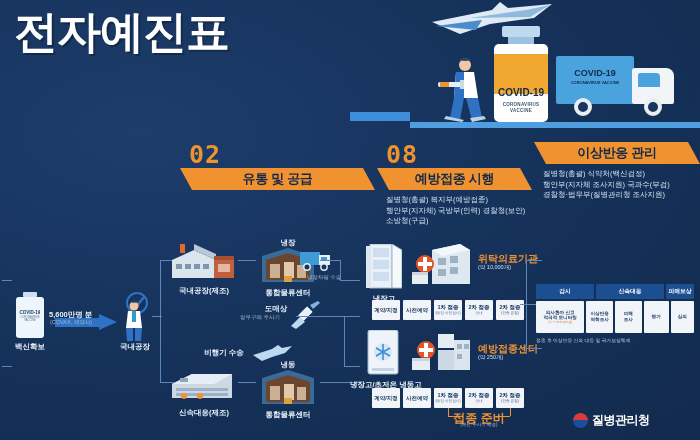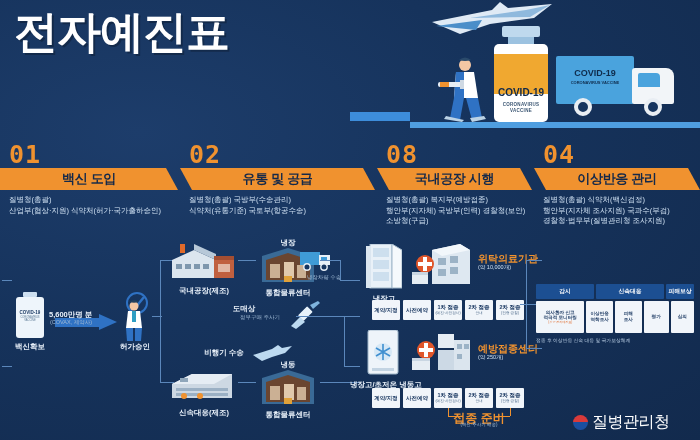--- a/index.html
+++ b/index.html
@@ -87,21 +87,21 @@
       align-items:center;justify-content:center;text-align:center;height:32px;}
   .rc b{font-size:4.6px;line-height:5.6px;}
   .rc span{font-size:3px;line-height:3.8px;color:#e06a2a;}
   .rnote{margin-top:4px;color:#bcd0e6;font-size:4.8px;}
   
   .prep{position:absolute;left:424px;top:176px;color:#f0922f;font-size:12px;font-weight:bold;text-align:center;width:80px;}
   .prep-sub{position:absolute;left:424px;top:187px;color:#a9c2da;font-size:4.5px;text-align:center;width:80px;}
   
   .logo{position:absolute;left:573px;top:412px;display:flex;align-items:center;gap:4px;}
   .logo-mark{width:15px;height:15px;border-radius:50%;background:linear-gradient(180deg,#d93a3a 50%,#1a4fa0 50%);}
-  .logo-txt{color:#fff;font-size:16px;font-weight:normal;letter-spacing:-.5px;}
+  .logo-txt{color:#fff;font-size:12px;font-weight:bold;letter-spacing:-.5px;}
 </style>
 </head>
 <body>
 
 <div class="poster">
 
   <div class="header">
     <svg class="plane" viewBox="0 0 130 40">
       <path d="M2 22 L62 10 L70 2 L78 8 L122 4 L104 18 L60 24 L30 34 Z" fill="#dfeaf5"></path>
       <path d="M40 18 L96 10 L120 5 L100 17 Z" fill="#8fb9dd"></path>
@@ -145,50 +145,39 @@
 
     <div class="title-wrap">
       <div class="t2">전자예진표</div>
     </div>
     <div class="title-underline"></div>
     <div class="ground"></div>
   </div>
 
   <div class="steps">
 
-    <div class="step" style="left:0px;width:178px">
-      <div class="step-num">01</div>
-      <div class="banner notch-r" style="width:178px">
-        <span>백신 도입</span>
-      </div>
-      <div class="agency" style="white-space:pre-line">질병청(총괄)
-산업부(협상·지원) 식약처(허가·국가출하승인)</div>
-    </div>
 
     <div class="step" style="left:180px;width:195px">
       <div class="step-num">02</div>
       <div class="banner notch-both" style="width:195px">
         <span>유통 및 공급</span>
       </div>
-      <div class="agency" style="white-space:pre-line">질병청(총괄) 국방부(수송관리)
-식약처(유통기준) 국토부(항공수송)</div>
     </div>
 
     <div class="step" style="left:377px;width:155px">
       <div class="step-num">08</div>
       <div class="banner notch-both" style="width:155px">
-        <span>국내공장 시행</span>
+        <span>예방접종 시행</span>
       </div>
       <div class="agency" style="white-space:pre-line">질병청(총괄) 복지부(예방접종)
 행안부(지자체) 국방부(인력) 경찰청(보안)
 소방청(구급)</div>
     </div>
 
     <div class="step" style="left:534px;width:166px">
-      <div class="step-num">04</div>
       <div class="banner notch-both" style="width:166px">
         <span>이상반응 관리</span>
       </div>
       <div class="agency" style="white-space:pre-line">질병청(총괄) 식약처(백신검정)
 행안부(지자체 조사지원) 국과수(부검)
 경찰청·법무부(질병관리청 조사지원)</div>
     </div>
   </div>
 
   <div class="diagram">
@@ -211,21 +200,21 @@
     <svg style="position:absolute;left:117px;top:54px" width="34" height="50">
       <circle cx="20" cy="11" r="10" fill="none" stroke="#2f72c4" stroke-width="2"></circle>
       <path d="M14 11 l4 5 l9 -11" stroke="#2f72c4" stroke-width="2.5" fill="none"></path>
       <circle cx="17" cy="14" r="4.5" fill="#f4c7a4"></circle>
       <path d="M12.5 10 q4.5 -4 9 0 q-4.5 1.5 -9 0" fill="#23405e"></path>
       <path d="M11 19 L23 19 L25 36 L9 36 Z" fill="#ffffff"></path>
       <rect x="15" y="19" width="4" height="11" fill="#2f9ec4"></rect>
       <path d="M9 36 L16 36 L16 49 L10 49 Z" fill="#2f72c4"></path>
       <path d="M18 36 L25 36 L24 49 L18 49 Z" fill="#2f72c4"></path>
     </svg>
-    <div class="lbl" style="left:112px;top:104px;width:46px">허가승인</div>
+    <div class="lbl" style="left:112px;top:104px;width:46px">국내공장</div>
 
     <div class="line vline" style="left:160px;top:22px;height:122px"></div>
     <div class="line hline" style="left:152px;top:78px;width:10px"></div>
     <div class="line hline" style="left:160px;top:22px;width:14px"></div>
     <div class="line hline" style="left:160px;top:144px;width:14px"></div>
 
     <svg style="position:absolute;left:170px;top:4px" width="66" height="42">
       <path d="M2 18 L24 8 L46 18 L46 36 L2 36 Z" fill="#dbe5ee"></path>
       <path d="M24 8 L46 18 L46 12 L24 2 Z" fill="#b7c8d8"></path>
       <rect x="44" y="16" width="20" height="20" fill="#c0603f"></rect>
@@ -273,21 +262,21 @@
       <rect x="39" y="17" width="9" height="13" fill="#cbb094"></rect>
       <rect x="26" y="28" width="8" height="6" fill="#e0a13a"></rect>
     </svg>
     <div class="lbl" style="left:256px;top:172px;width:64px">통합물류센터</div>
 
     <div class="lbl" style="left:196px;top:110px;width:56px">비행기 수송</div>
     <svg style="position:absolute;left:252px;top:106px" width="42" height="18">
       <path d="M1 11 L20 5 L26 1 L30 4 L40 2 L33 9 L20 13 L10 17 Z" fill="#bcd9f0"></path>
     </svg>
 
-    <div class="lbl" style="left:220px;top:66px;width:48px">도매상</div>
+    <div class="lbl" style="left:252px;top:66px;width:48px">도매상</div>
     <div class="lbl-sm" style="left:228px;top:76px;width:64px">정부구매 주사기</div>
     <svg style="position:absolute;left:288px;top:62px" width="34" height="30">
       <path d="M3 26 L12 17 L17 22 L8 29 Z" fill="#bcd9f0"></path>
       <rect x="11" y="10" width="13" height="8" rx="1" transform="rotate(-45 17 14)" fill="#e8f2fa"></rect>
       <path d="M22 5 L30 1 L32 3 L25 9 Z" fill="#7fb4de"></path>
     </svg>
 
     <svg style="position:absolute;left:300px;top:12px" width="34" height="22">
       <rect x="0" y="2" width="20" height="13" fill="#3f9bd6"></rect>
       <rect x="19" y="5" width="11" height="10" fill="#e8f0f7"></rect>

